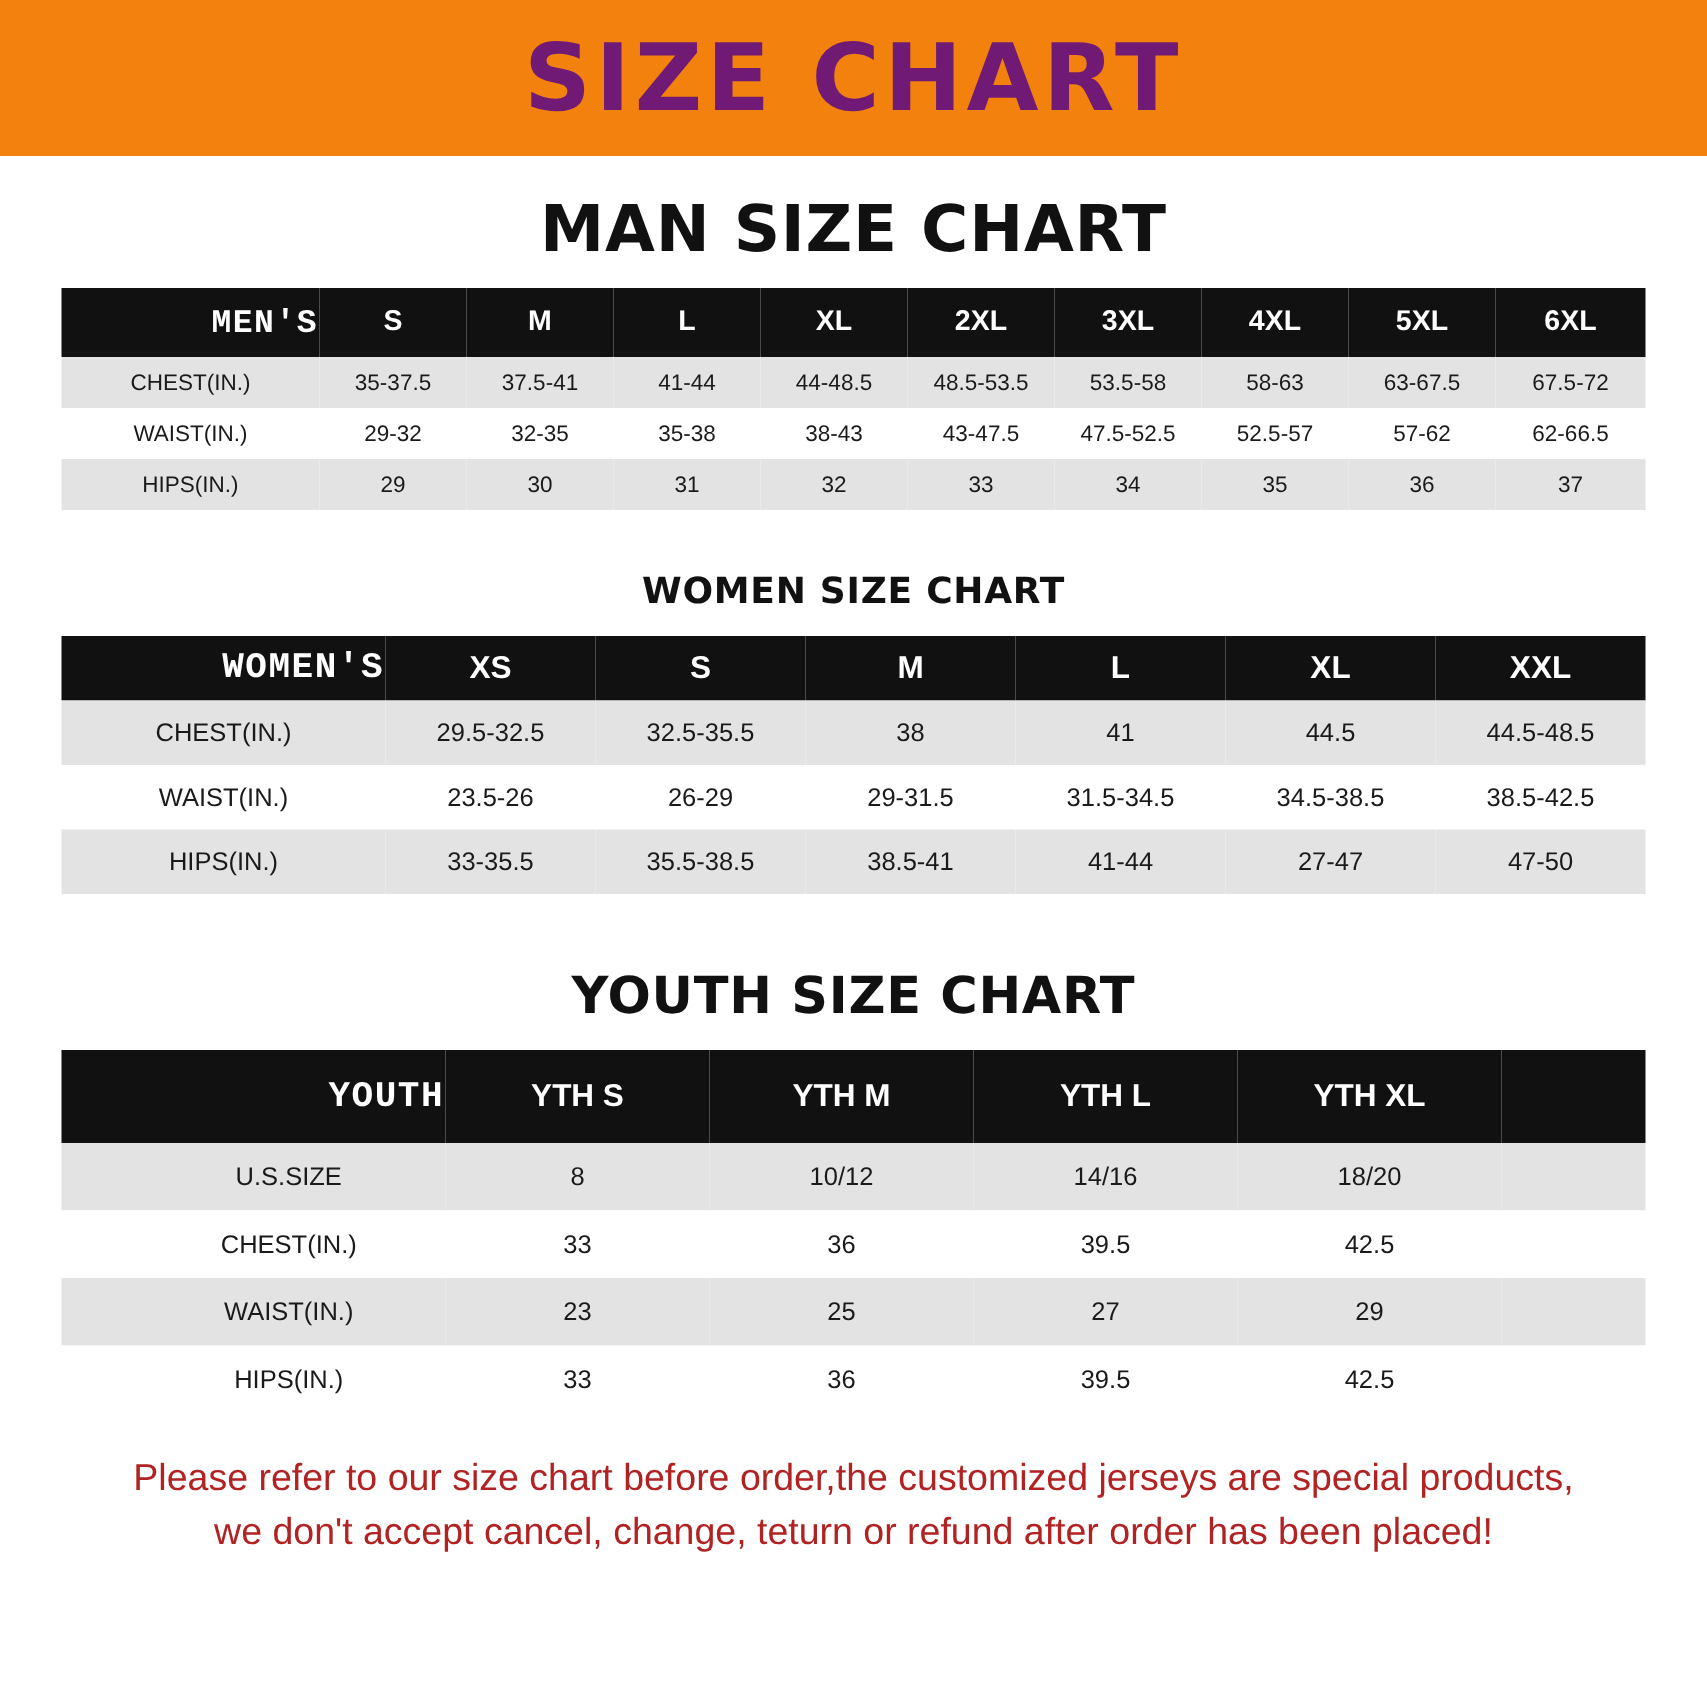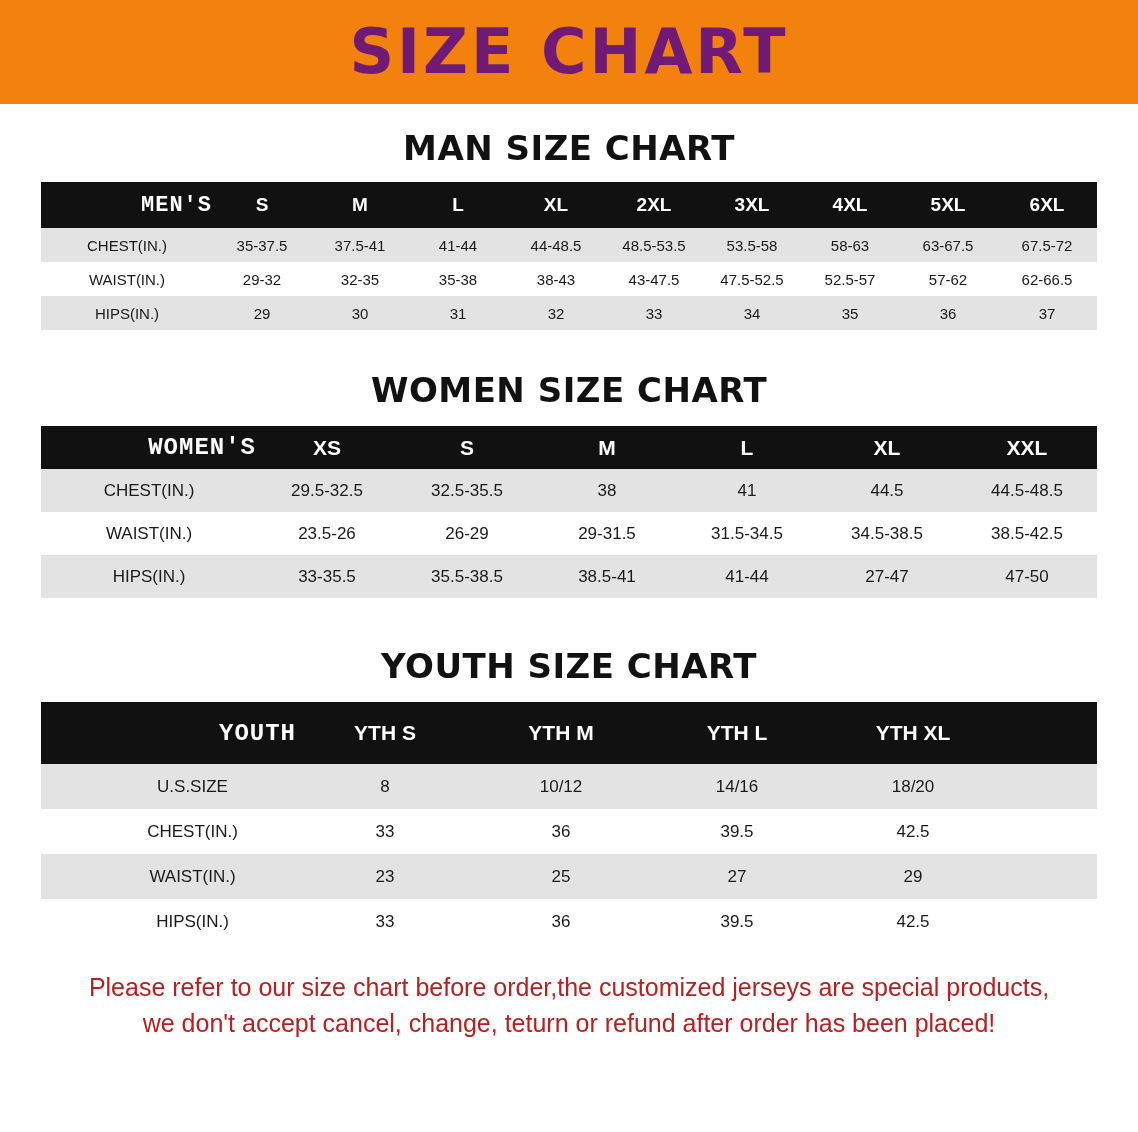--- a/index.html
+++ b/index.html
@@ -35,22 +35,22 @@
   }
 
   
   .section-heading {
     text-align: center;
     font-family: "DejaVu Sans", sans-serif;
     font-weight: bold;
     color: #111111;
     letter-spacing: 0.5px;
   }
-  .h-man    { font-size: 34px; margin-top: 24px; margin-bottom: 14px; }
-  .h-women  { font-size: 34px; margin-top: 40px; margin-bottom: 16px; }
+  .h-man    { font-size: 43px; margin-top: 24px; margin-bottom: 14px; }
+  .h-women  { font-size: 24px; margin-top: 40px; margin-bottom: 16px; }
   .h-youth  { font-size: 34px; margin-top: 48px; margin-bottom: 16px; }
 
   
   table {
     border-collapse: collapse;
     table-layout: fixed;
   }
   .tbl-wrap { display: flex; justify-content: center; }
 
   .tbl { width: 1056px; }

